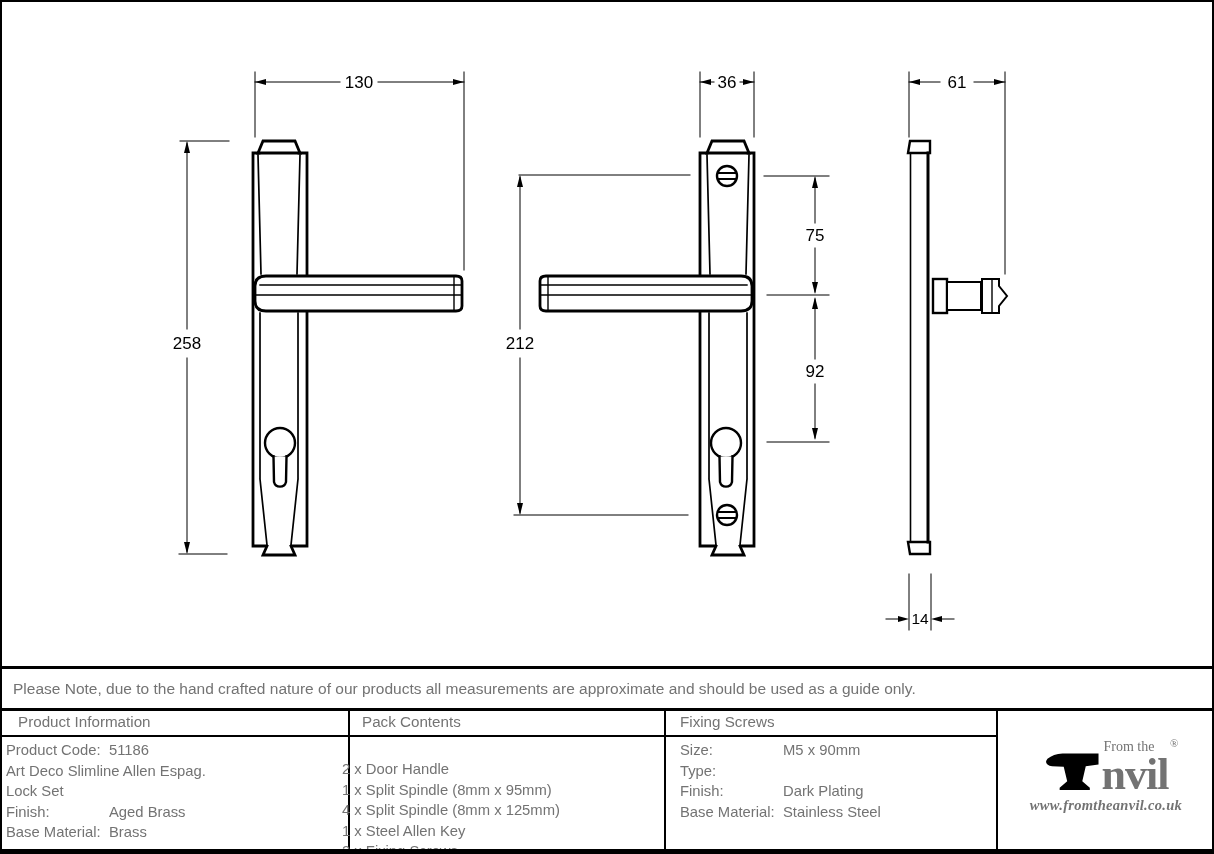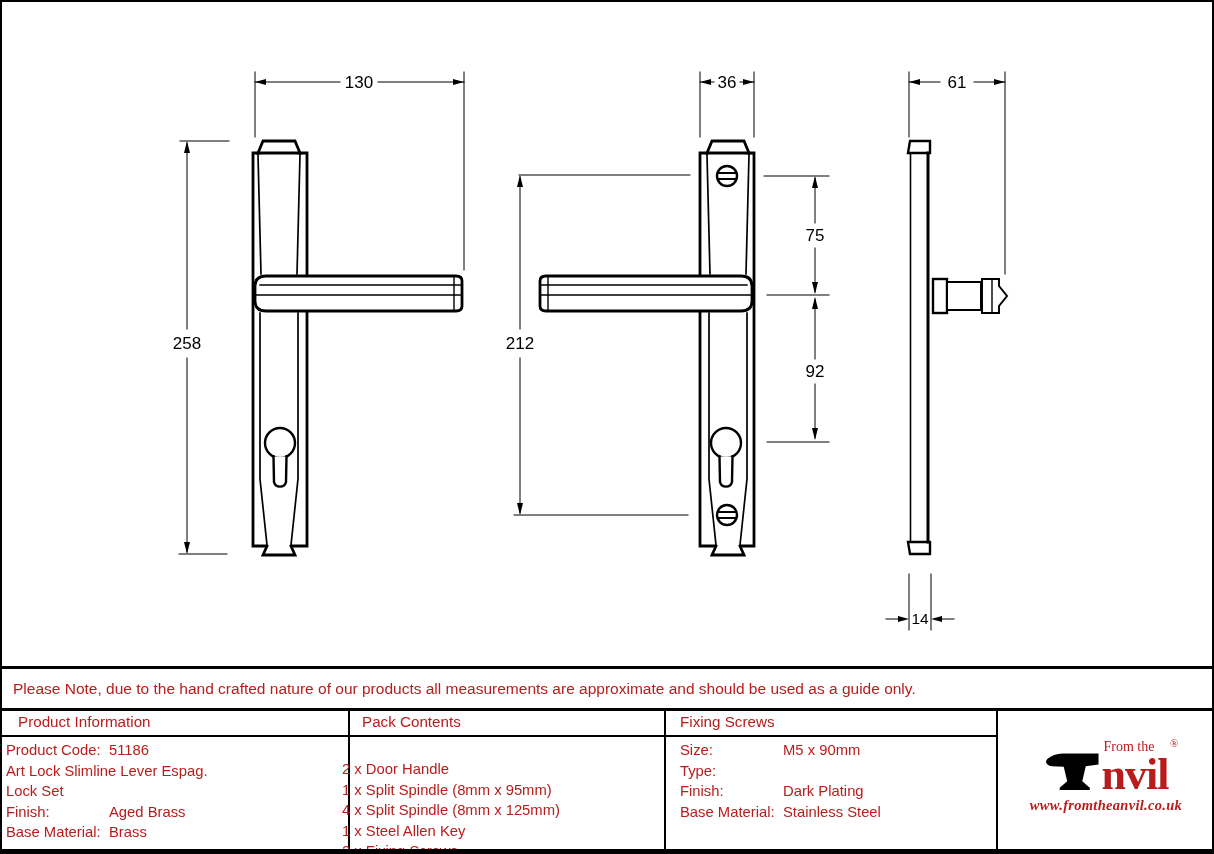--- a/index.html
+++ b/index.html
@@ -5,21 +5,21 @@
   html,body{margin:0;padding:0;background:#777;}
   .page{
     position:relative;
     width:1214px;height:854px;
     margin:0 auto;
     background:#ffffff;
     box-sizing:border-box;
     border:2px solid #000;
     border-bottom:5px solid #000;
     font-family:"Liberation Sans", sans-serif;
-    color:#b91c1c;
+    color:#737373;
     overflow:hidden;
   }
   .drawing{position:absolute;left:0;top:0;}
   .hline,.vline{position:absolute;background:#000;}
   .note-text{
     position:absolute;left:11px;top:667px;height:39px;width:1180px;
     display:flex;align-items:center;font-size:15.5px;
   }
   .th{
     position:absolute;top:706px;height:27px;display:flex;align-items:center;
@@ -206,21 +206,21 @@
   <div class="th" style="left:16px;">Product Information</div>
   <div class="th" style="left:360px;">Pack Contents</div>
   <div class="th" style="left:678px;text-align:center;">Fixing Screws</div>
 
   <div class="cellbody" style="left:4px;width:326px;">
     <div class="kv">
       <span class="k">Product Code:</span>
       <span class="v">51186</span>
     </div>
     <div class="kv">
-      <span class="v" style="max-width:222px;">Art Lock Slimline Lever Espag. Lock Set</span>
+      <span class="v" style="max-width:222px;">Art Deco Slimline Allen Espag. Lock Set</span>
     </div>
     <div class="kv">
       <span class="k">Finish:</span>
       <span class="v">Aged Brass</span>
     </div>
     <div class="kv">
       <span class="k">Base Material:</span>
       <span class="v">Brass</span>
     </div>
   </div>

